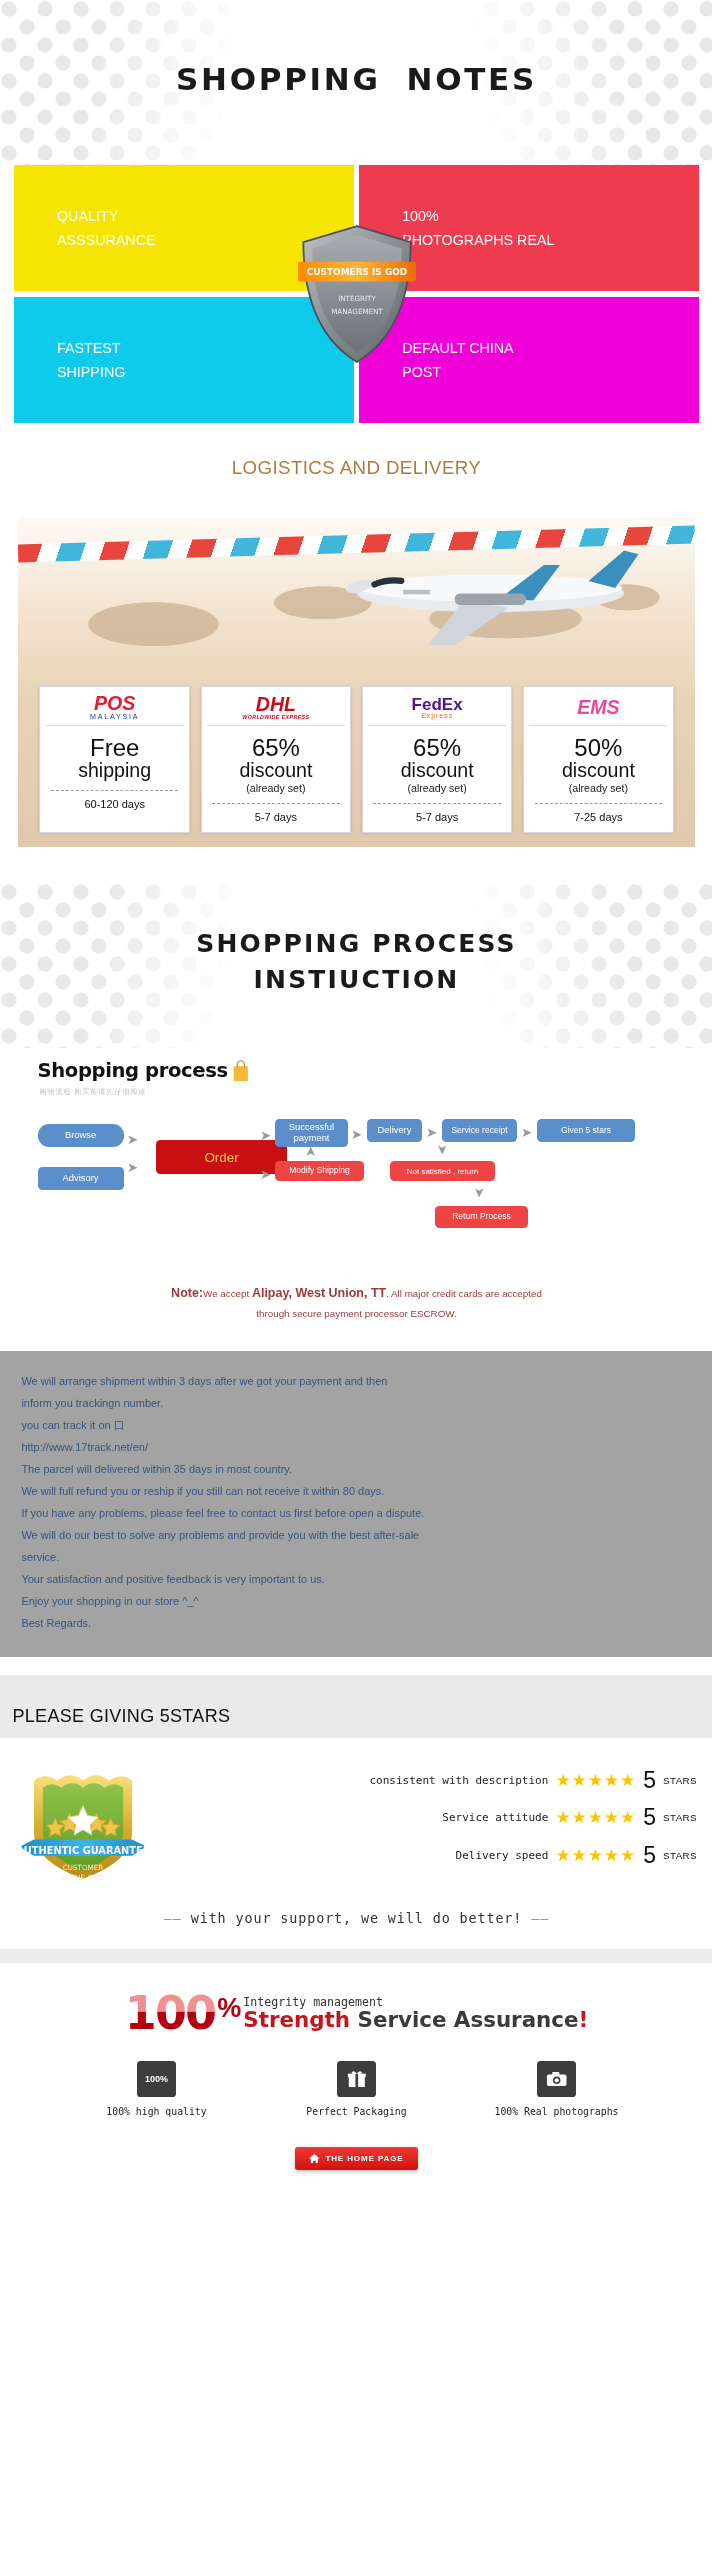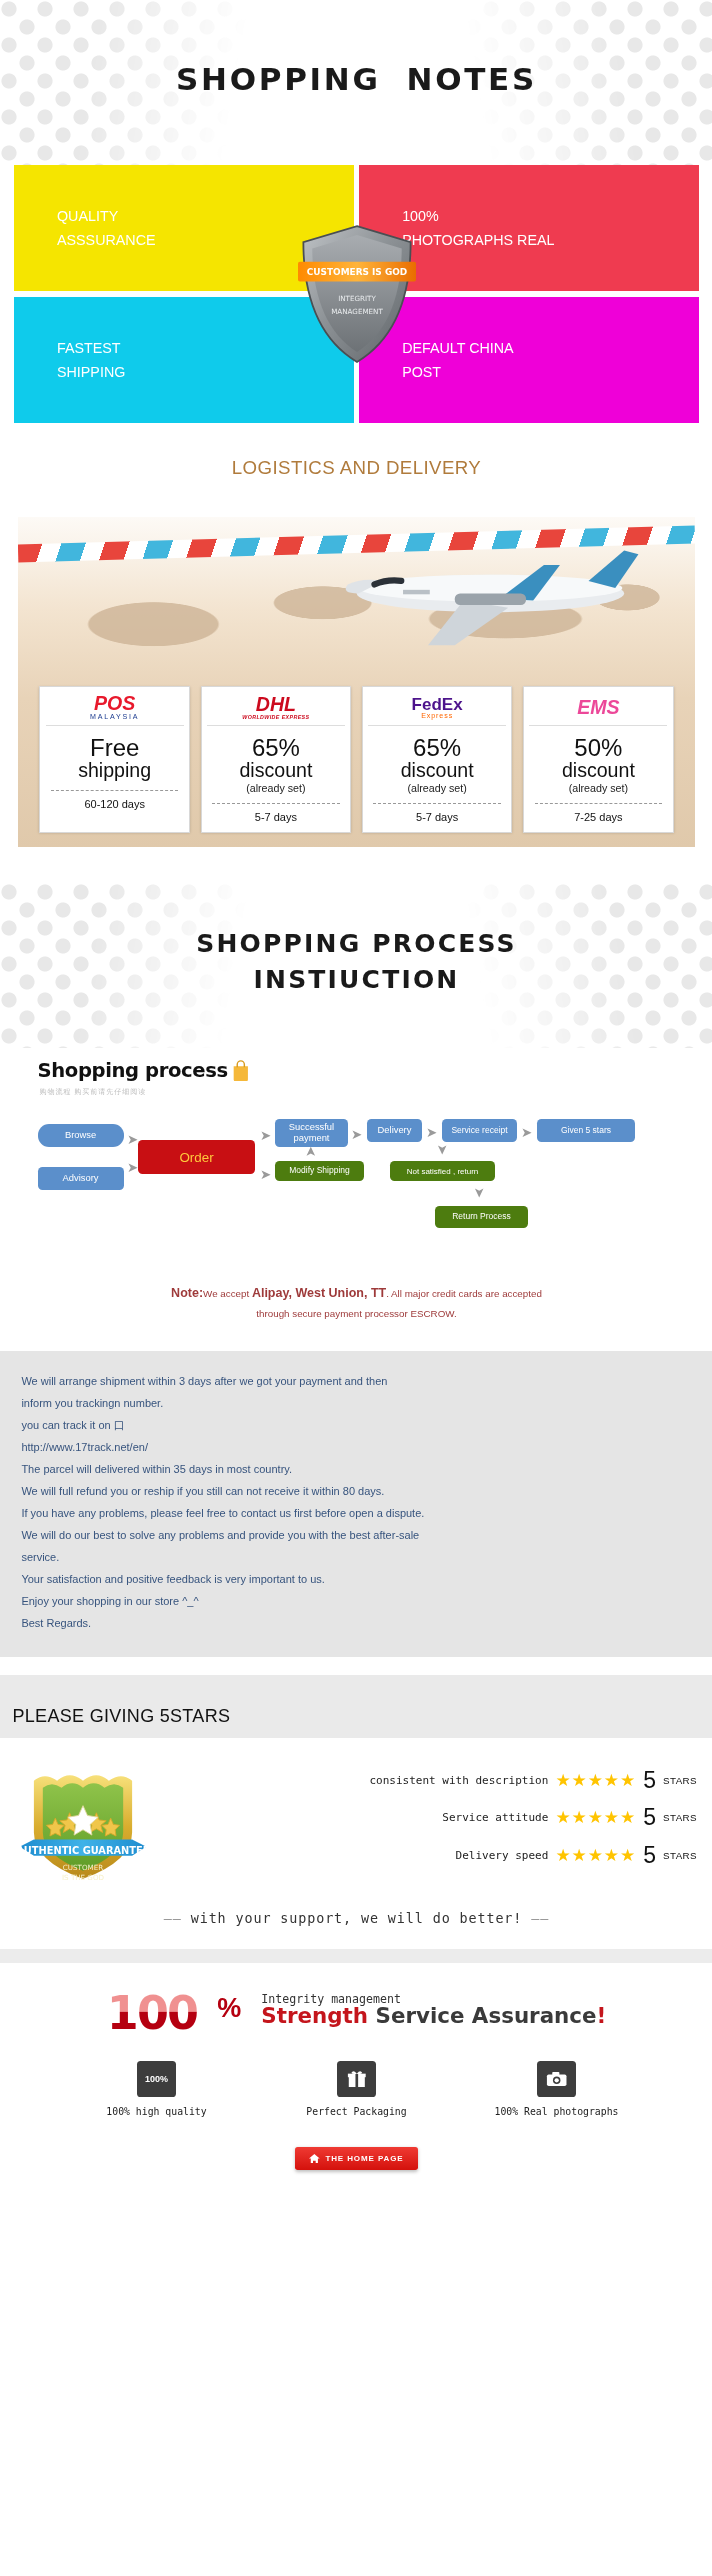--- a/index.html
+++ b/index.html
@@ -199,39 +199,39 @@
     position: absolute;
     border-radius: 4.5px;
     color: #ffffff;
     font-size: 9.4px;
     display: flex; align-items: center; justify-content: center;
     text-align: center;
     line-height: 1.15;
     padding: 2.7px 3.6px;
   }
   .n-blue   { background: #5b8fcb; }
-  .n-dblue  { background: #4d7c0f; }
+  .n-dblue  { background: #ef4444; }
   .n-red    { background: #c80f13; color: #ffc83c; font-size: 13.4px; }
   .arrow { position: absolute; color: #9a9a9a; font-size: 13.4px; line-height: 1; }
 
   .note-line {
     text-align: center;
     padding: 16px 36px 5.3px 36px;
     color: #9e3a3a;
     font-size: 9.8px;
     line-height: 1.8;
   }
   .note-line .nb { font-size: 12.5px; font-weight: bold; }
   .note-line .strong { font-size: 12.5px; font-weight: bold; }
 
   
   .info-block {
     margin: 23px auto 0 auto;
     width: 713px;
-    background: #e5e5e5;
+    background: #a3a3a3;
     padding: 19.6px 21.4px 23px 21.4px;
   }
   .info-block p {
     color: #37547e;
     font-size: 11px;
     line-height: 2.0;
   }
 
   
   .stars-title-bar {
@@ -269,22 +269,22 @@
     color: #333;
     padding: 16px 0 23px 0;
     letter-spacing: 0.9px;
   }
   .support-line .dash { color: #999; }
 
   
   .footer-sep { height: 14.3px; background: #ececec; }
   .footer { padding: 30px 0 12.5px 0; background: #ffffff; }
   .hundred-row {
-    display: flex; align-items: flex-start; justify-content: center;
-    gap: 20px; margin-bottom: 27px;
+    display: flex; align-items: center; justify-content: center;
+    gap: 2px; margin-bottom: 27px;
   }
   .hundred {
     font-size: 46px; font-weight: bold; letter-spacing: -1.8px; line-height: .9;
     font-family: "DejaVu Sans", sans-serif;
     background: linear-gradient(180deg, #f09090 0%, #f09090 45%, #b50010 46%, #b50010 100%);
     -webkit-background-clip: text; background-clip: text; color: transparent;
   }
   .pct { font-size: 27px; font-weight: bold; color: #b50010; align-self: flex-start; }
   .hundred-text { line-height: 1.05; }
   .ht-top { font-family: "DejaVu Sans Mono", monospace; font-size: 11.6px; color: #333; }
@@ -470,21 +470,21 @@
       </svg>
     </div>
     <div class="flow-sub">购物流程 购买前请先仔细阅读</div>
 
     <div class="flow-canvas">
       <div class="node n-blue" style="left:19.6px; top:18px; width:86px; height:23px;border-radius:11px;">Browse</div>
       <div class="node n-blue" style="left:19.6px; top:61px; width:86px; height:23px;">Advisory</div>
       <div class="arrow" style="left:109px; top:27px;">➤</div>
       <div class="arrow" style="left:109px; top:55px;">➤</div>
 
-      <div class="node n-red" style="left:120px; top:34px; width:117px; height:34px;">Order</div>
+      <div class="node n-red" style="left:138px; top:34px; width:131px; height:34px;">Order</div>
 
       <div class="arrow" style="left:242px; top:23px;">➤</div>
       <div class="node n-blue" style="left:257px; top:12.5px; width:73px; height:28.5px; white-space:pre-line;">Successful
 payment</div>
 
       <div class="arrow" style="left:242px; top:62px;">➤</div>
       <div class="node n-dblue" style="left:257px; top:55px; width:89px; height:19.6px; font-size:8.5px;">Modify Shipping</div>
       <div class="arrow" style="left:287px; top:39px; transform:rotate(-90deg);">➤</div>
 
       <div class="arrow" style="left:333px; top:21.4px;">➤</div>

